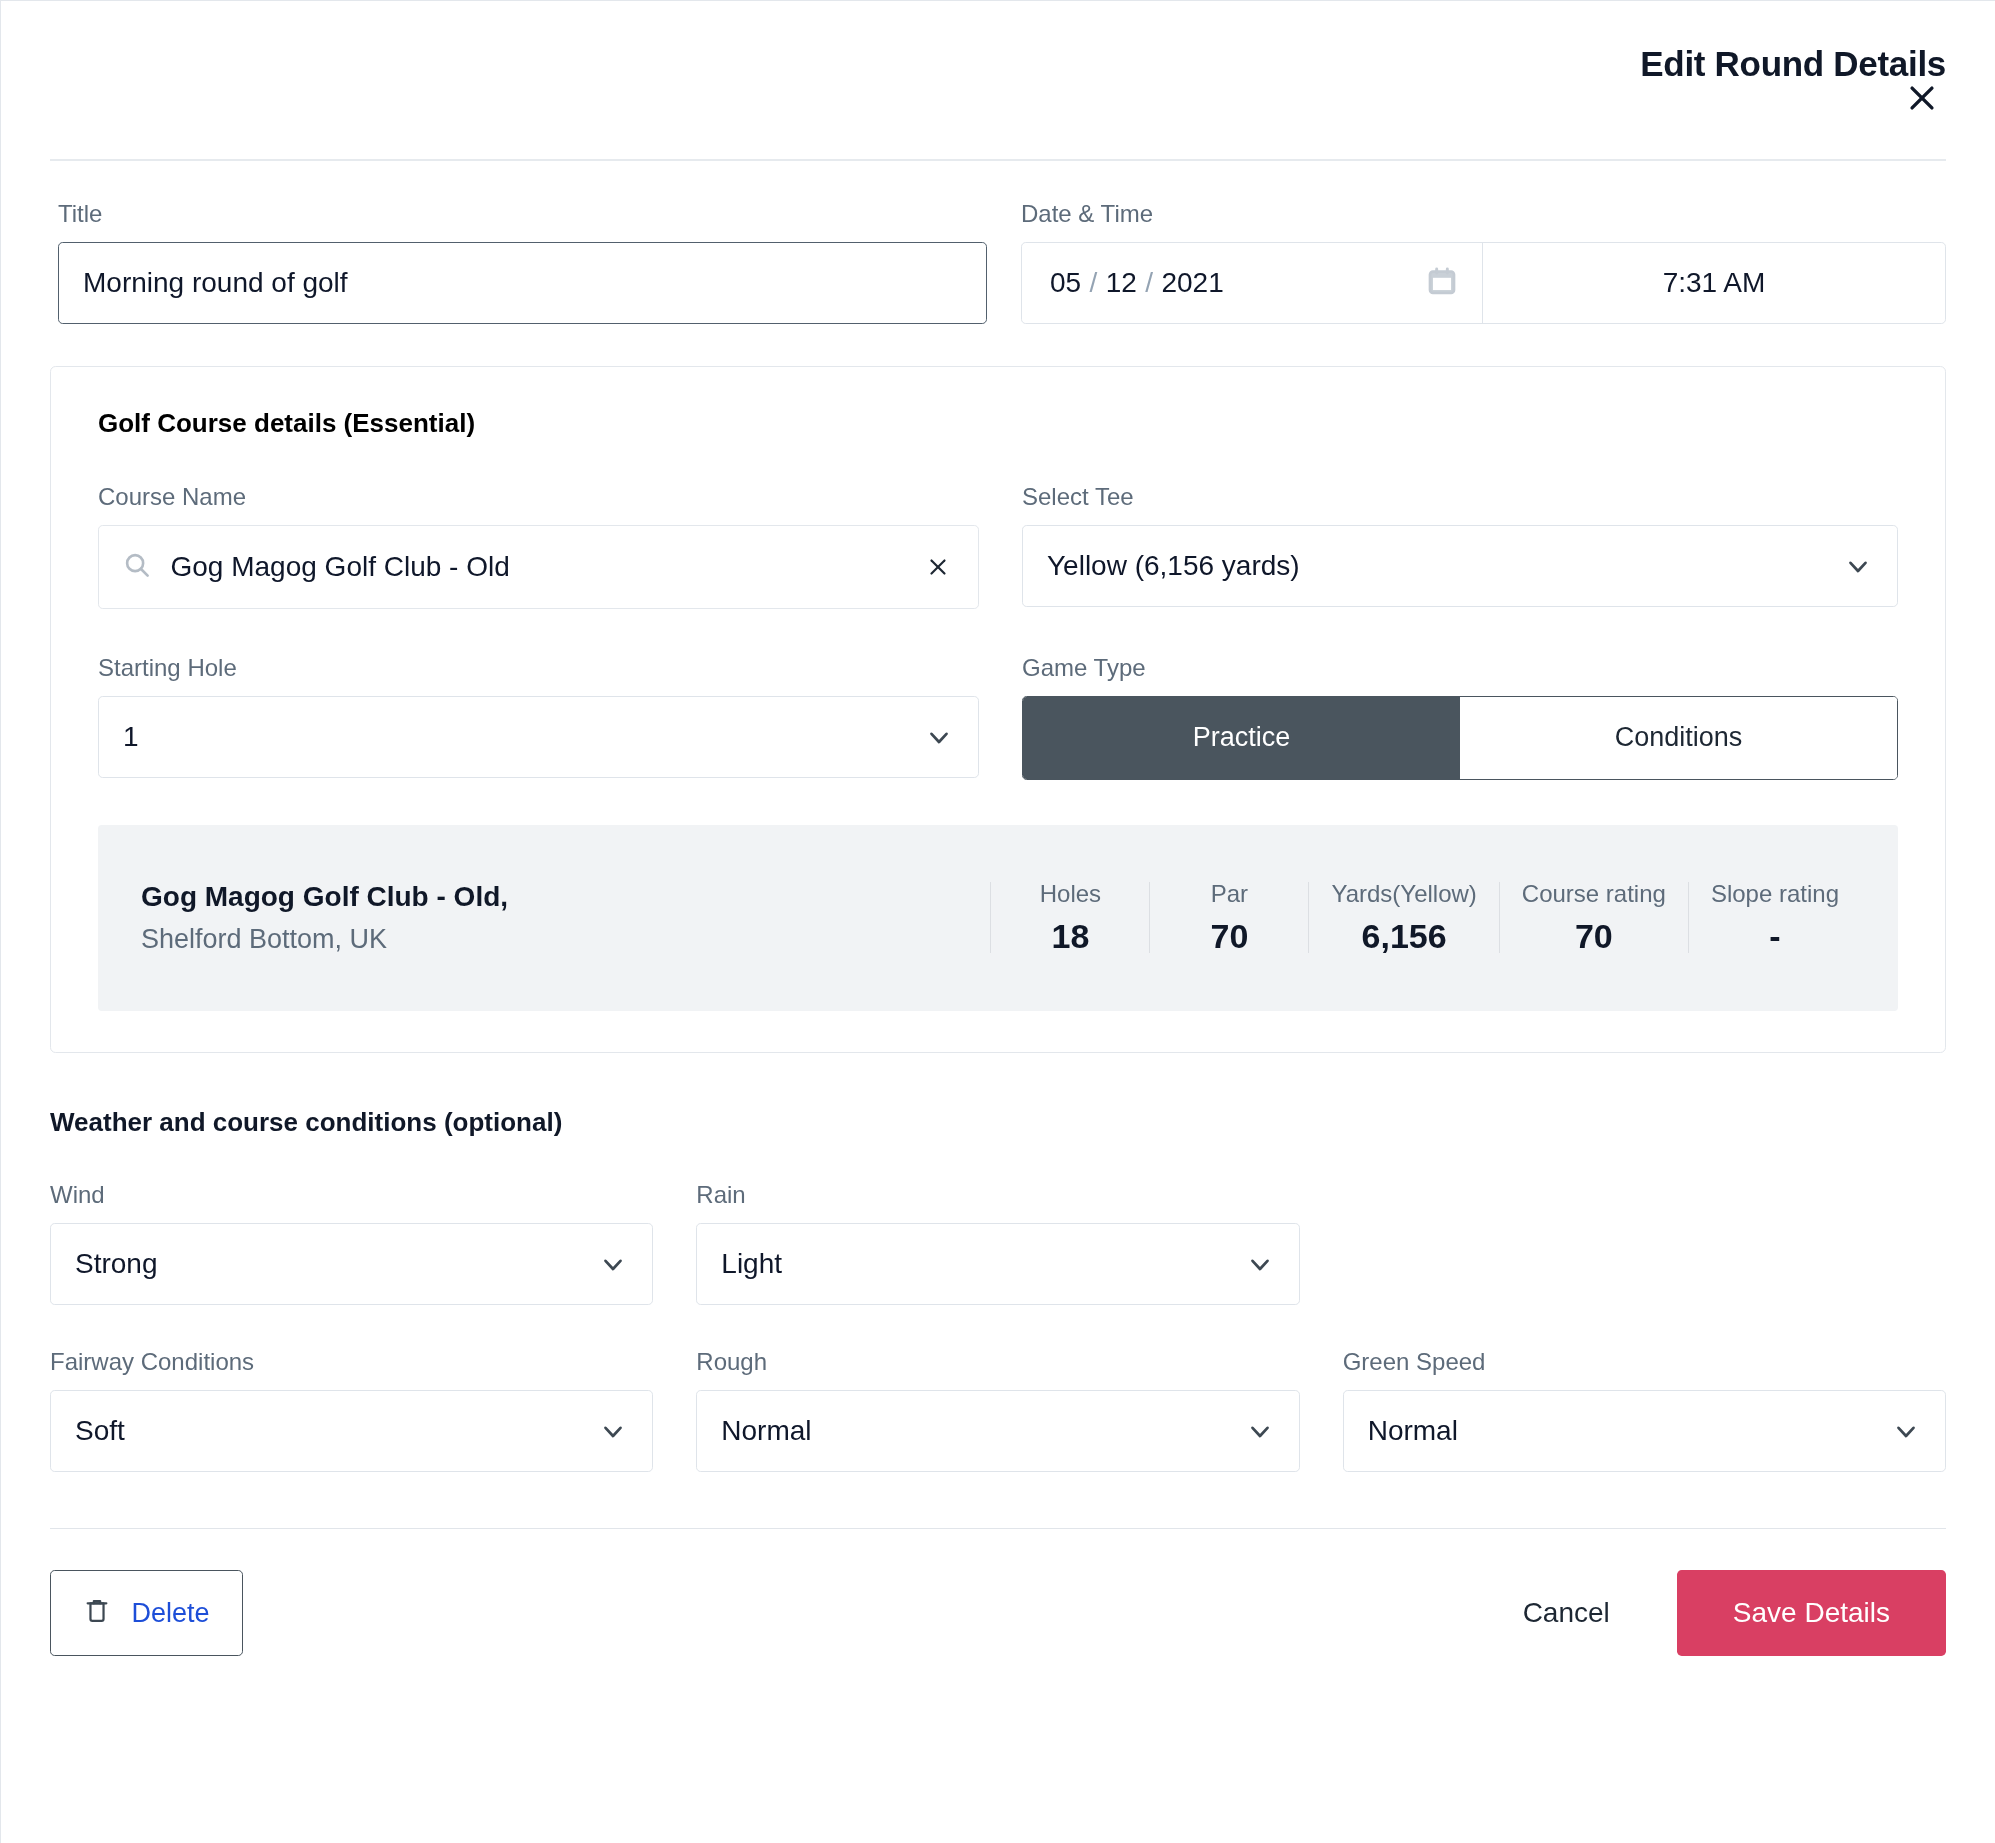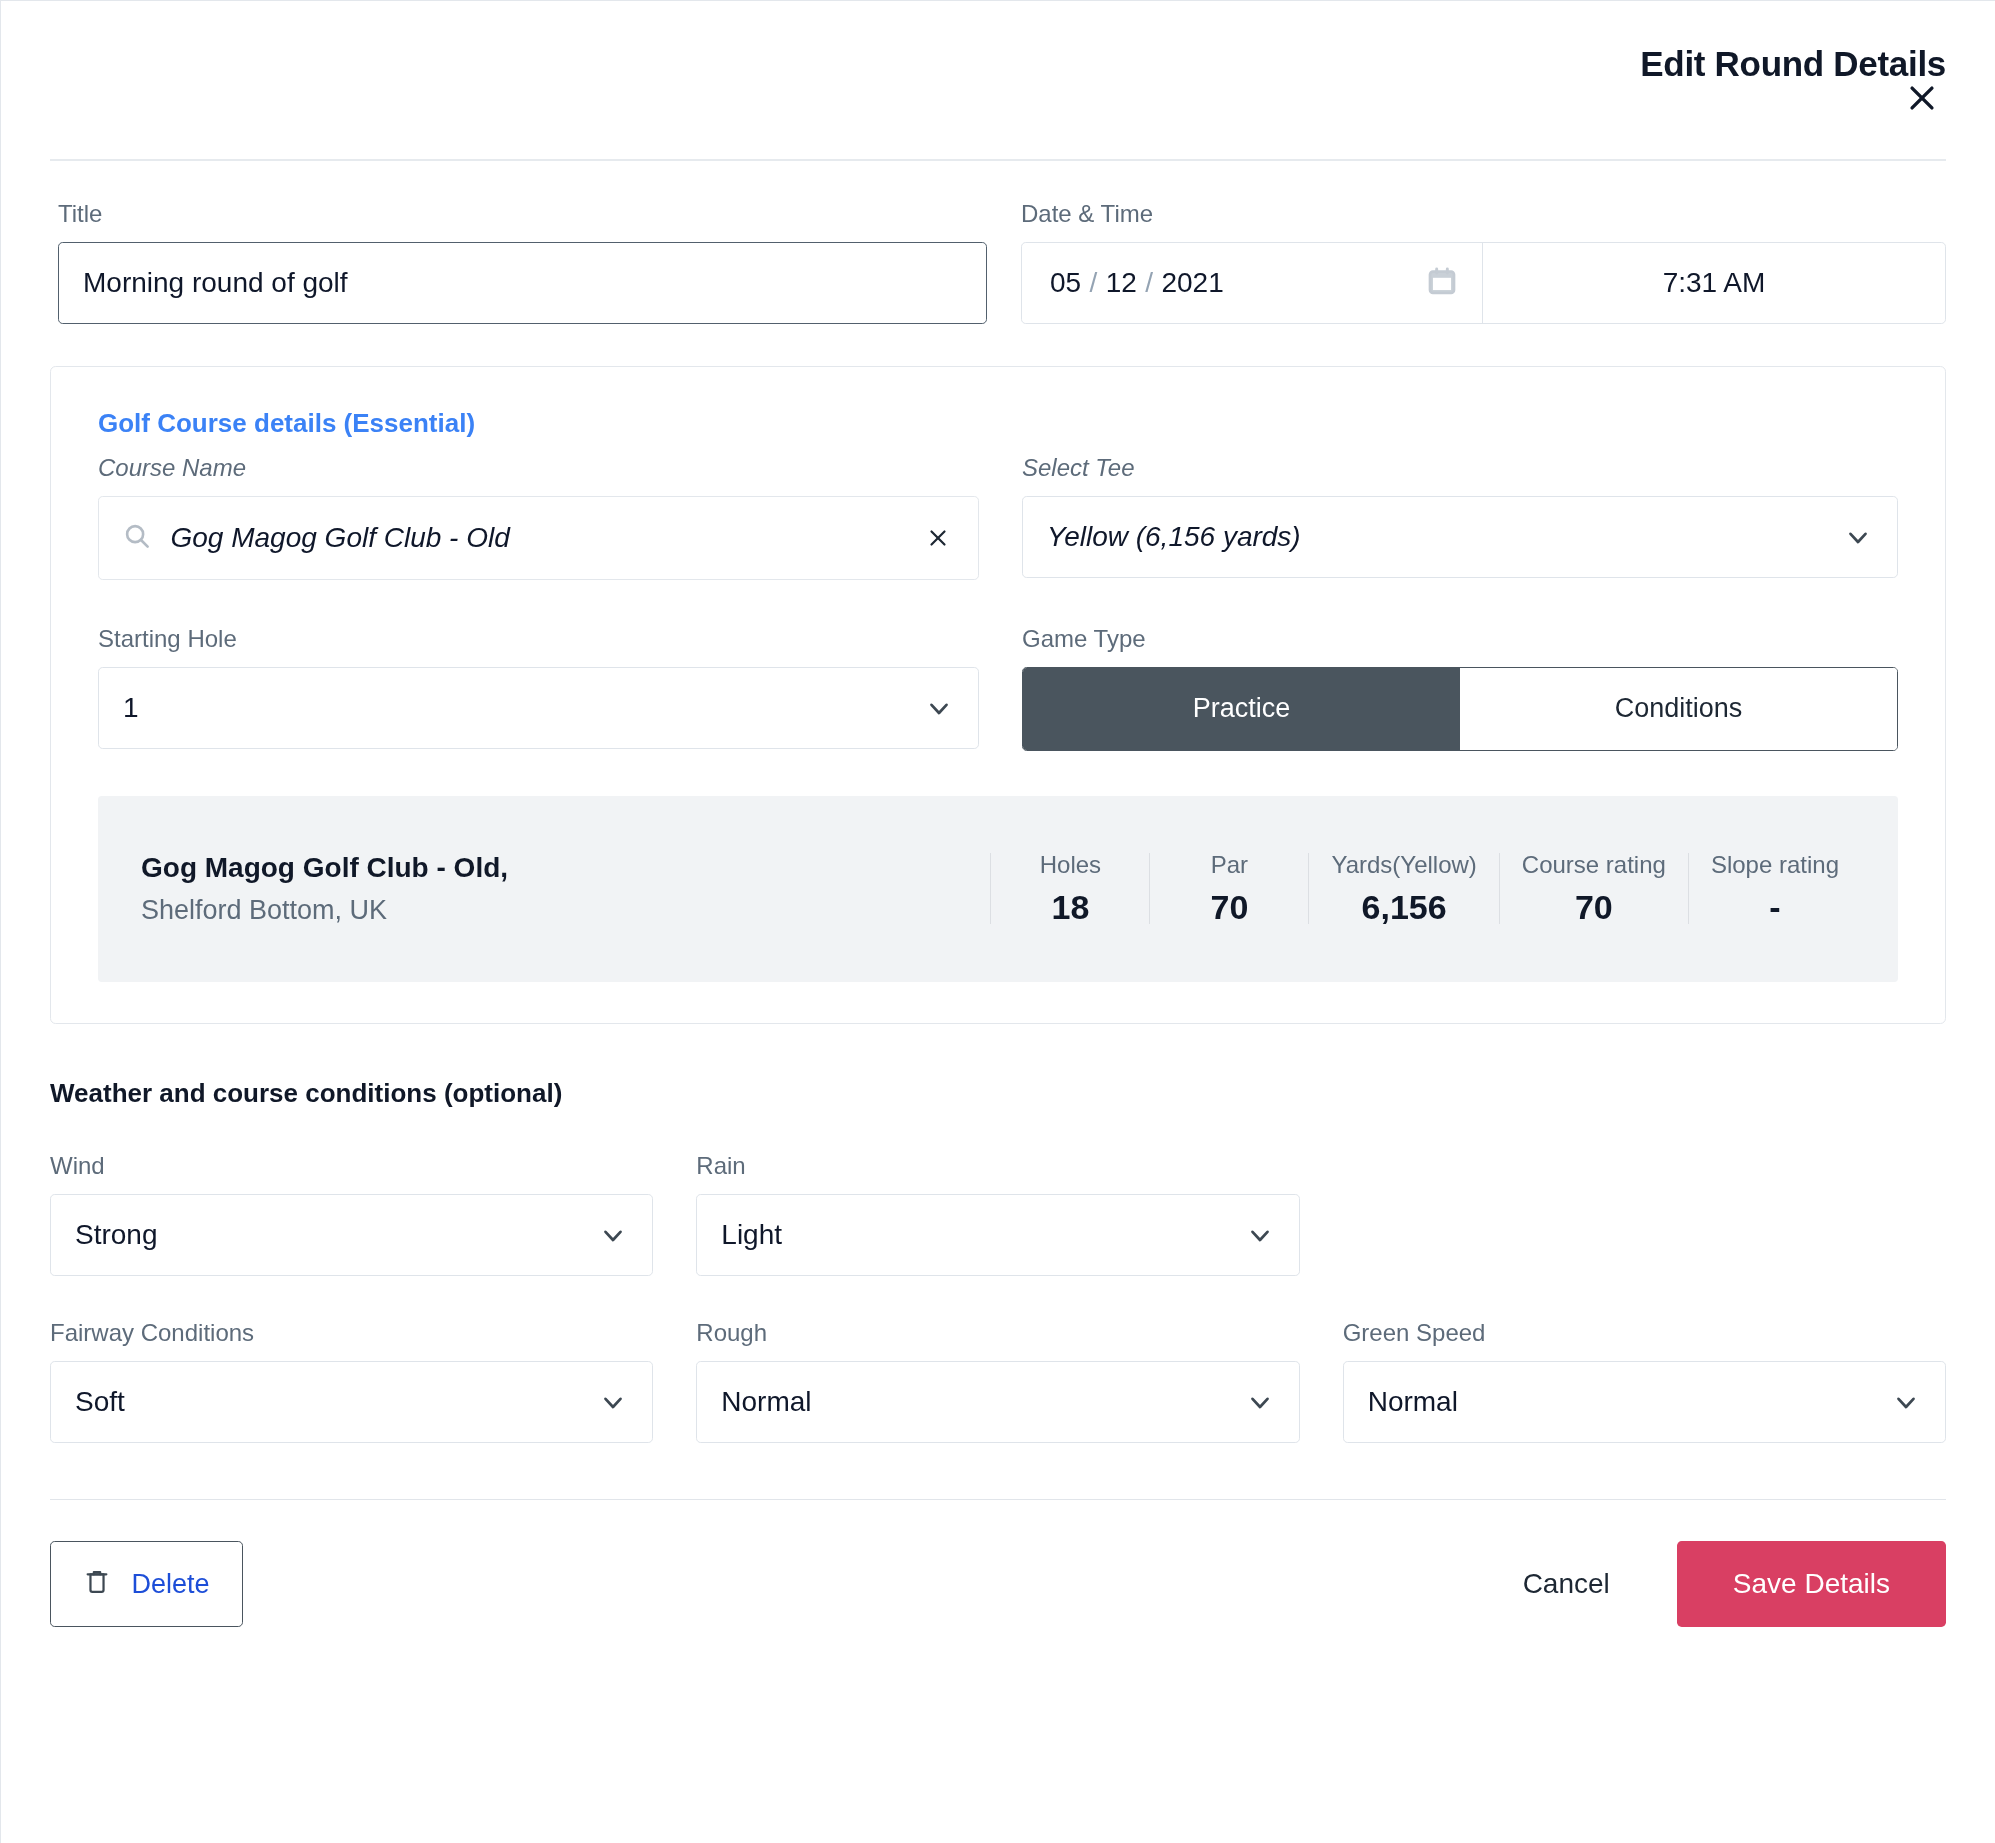--- a/index.html
+++ b/index.html
@@ -83,24 +83,24 @@
     font-size: 28px; color: #0f172a;
   }
 
   
   .course-card {
     margin-top: 42px;
     border: 1.9px solid #e3e7ec; border-radius: 5.6px;
     padding: 43px 47px 41px 47px;
   }
   .card-heading {
-    font-size: 26px; font-weight: bold; color: #3b82f6; line-height: 1;
+    font-size: 26px; font-weight: bold; color: #000000; line-height: 1;
   }
   .card-grid {
-    display: flex; gap: 43px; margin-top: 20px; font-style: italic;
+    display: flex; gap: 43px; margin-top: 49px;
   }
   .card-col-left { width: 881px; }
   .card-col-right { flex: 1; }
 
   .search-box {
     height: 84px; border: 1.9px solid #e3e7ec; border-radius: 4.7px;
     background: #ffffff; display: flex; align-items: center;
     padding: 0 24px 0 22.5px; gap: 19px;
   }
   .search-value { flex: 1; font-size: 28px; color: #0f172a; }

